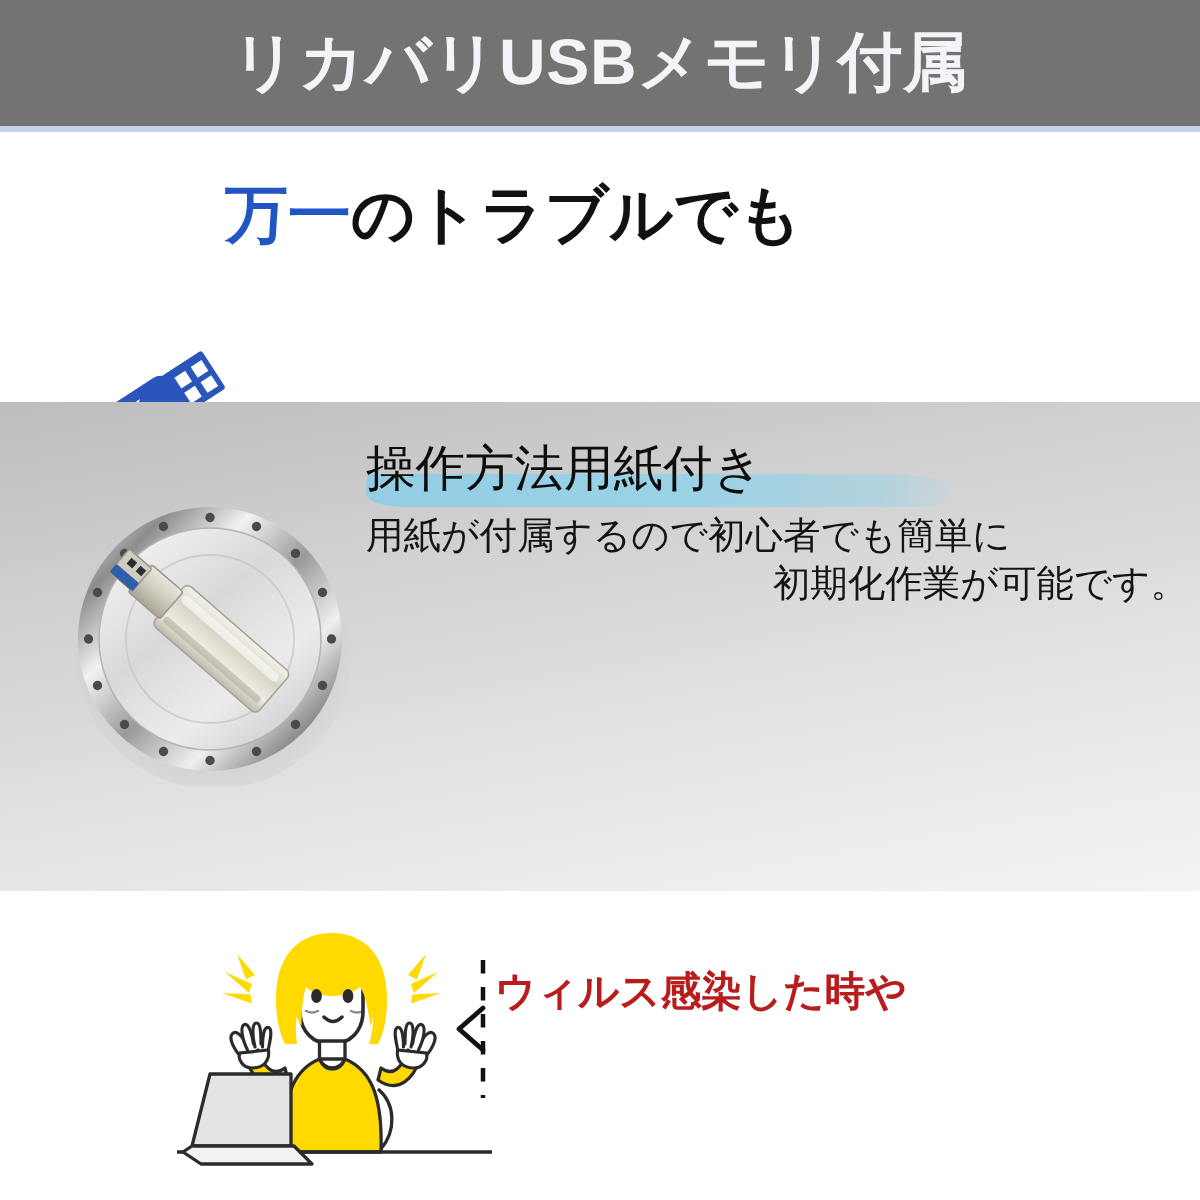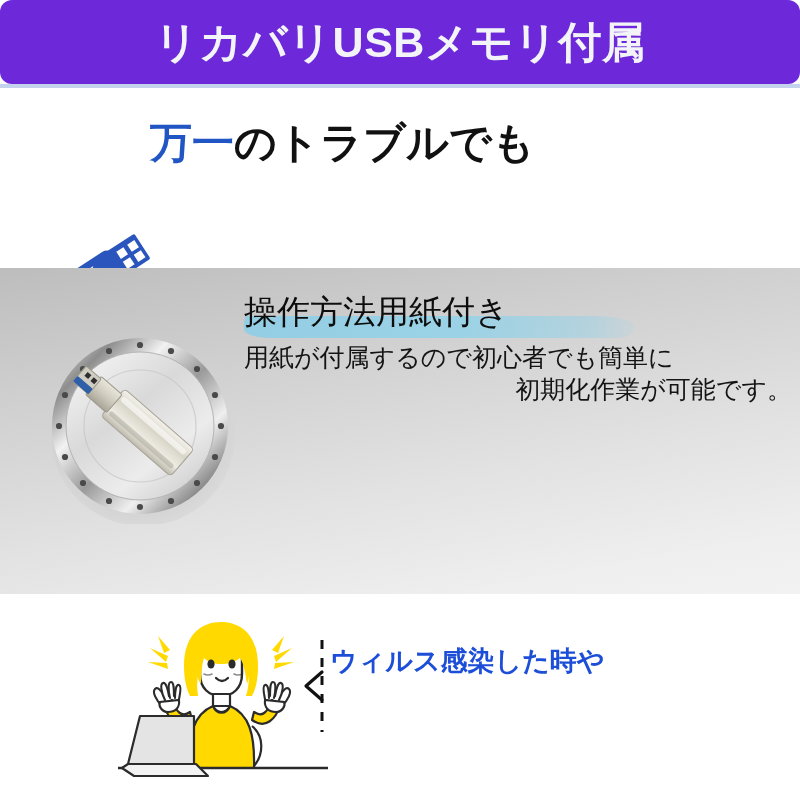--- a/index.html
+++ b/index.html
@@ -13,25 +13,24 @@
     position: relative;
     width: 800px; height: 800px;
     background: #ffffff;
   }
 
   
   .header-band {
     position: absolute;
     left: 0; top: 0;
     width: 800px; height: 84px;
-    background: #6d28d9;
+    background: #737373;
     display: flex;
     align-items: center;
     justify-content: center;
-    border-radius: 12px;
   }
   .header-underline {
     position: absolute;
     left: 0; top: 84px;
     width: 800px; height: 4px;
     background: #c5d2ee;
   }
   .header-title {
     color: #f2f4f8;
     font-size: 43px;
@@ -140,21 +139,21 @@
     left: 296px; top: 44px;
     width: 46px; height: 96px;
   }
   .bottom-text {
     position: absolute;
     left: 330px; top: 48px;
   }
   .bottom-line {
     font-size: 27px;
     font-weight: bold;
-    color: #1d4ed8;
+    color: #b91c1c;
     line-height: 1.42;
     white-space: nowrap;
   }
 </style>
 </head>
 <body>
 
 <div id="page">
 
   <div class="header-band">

